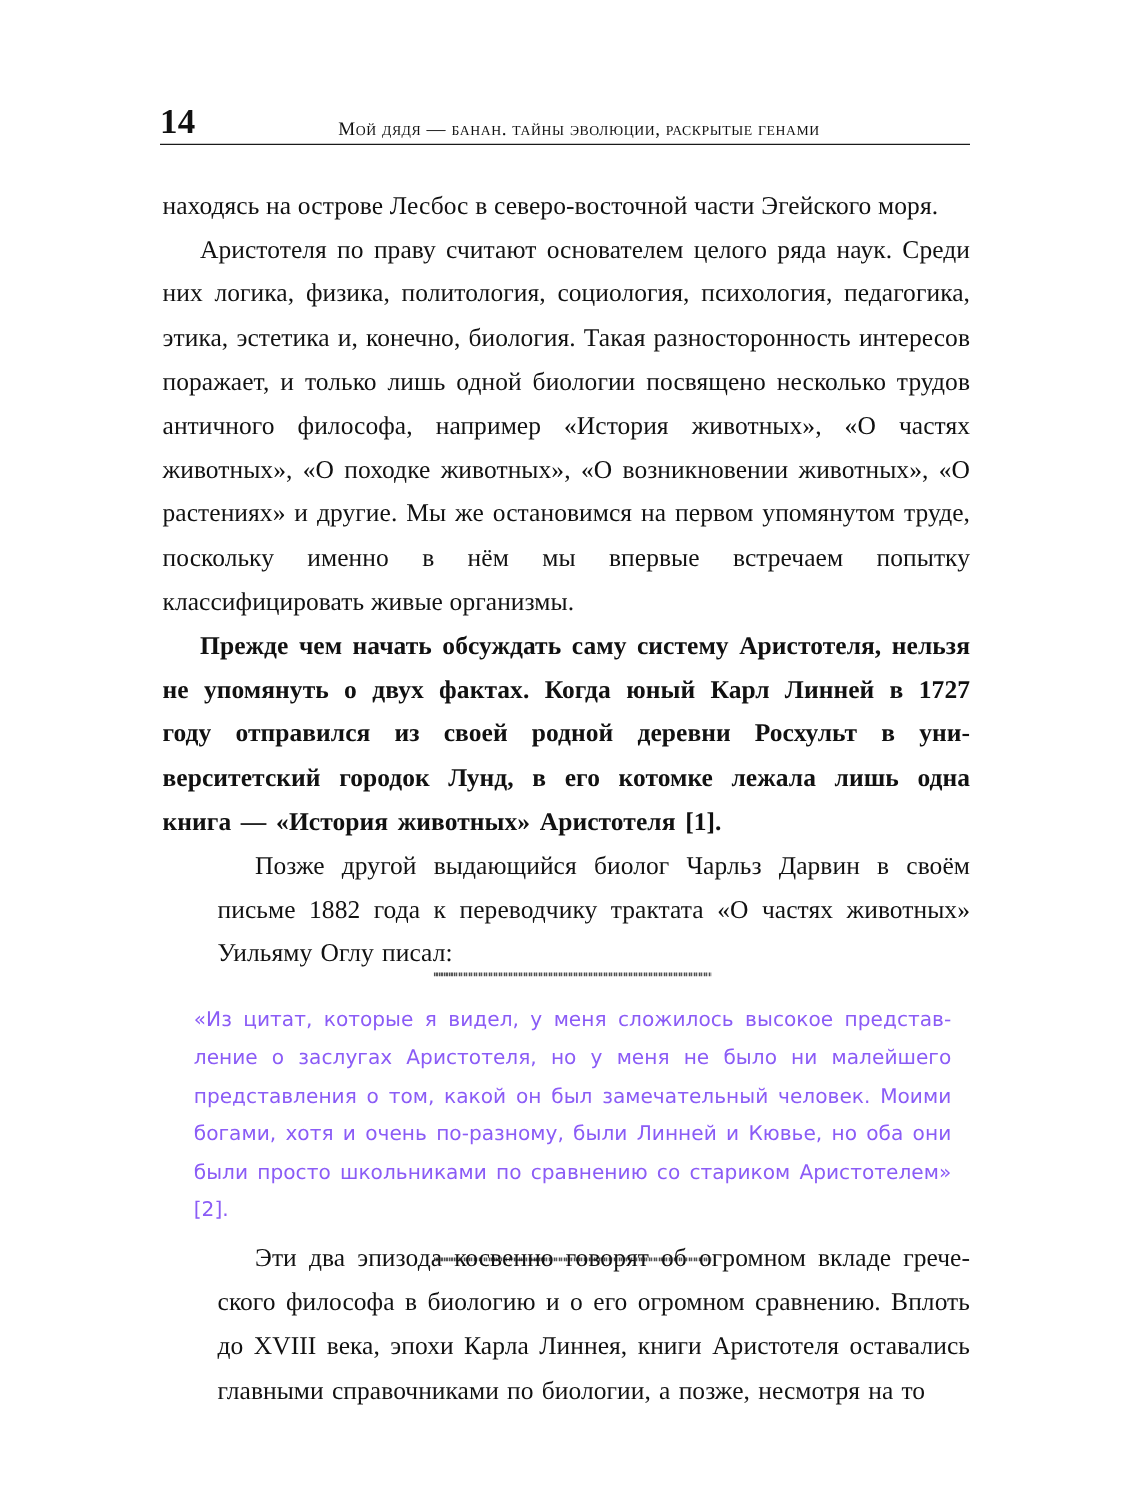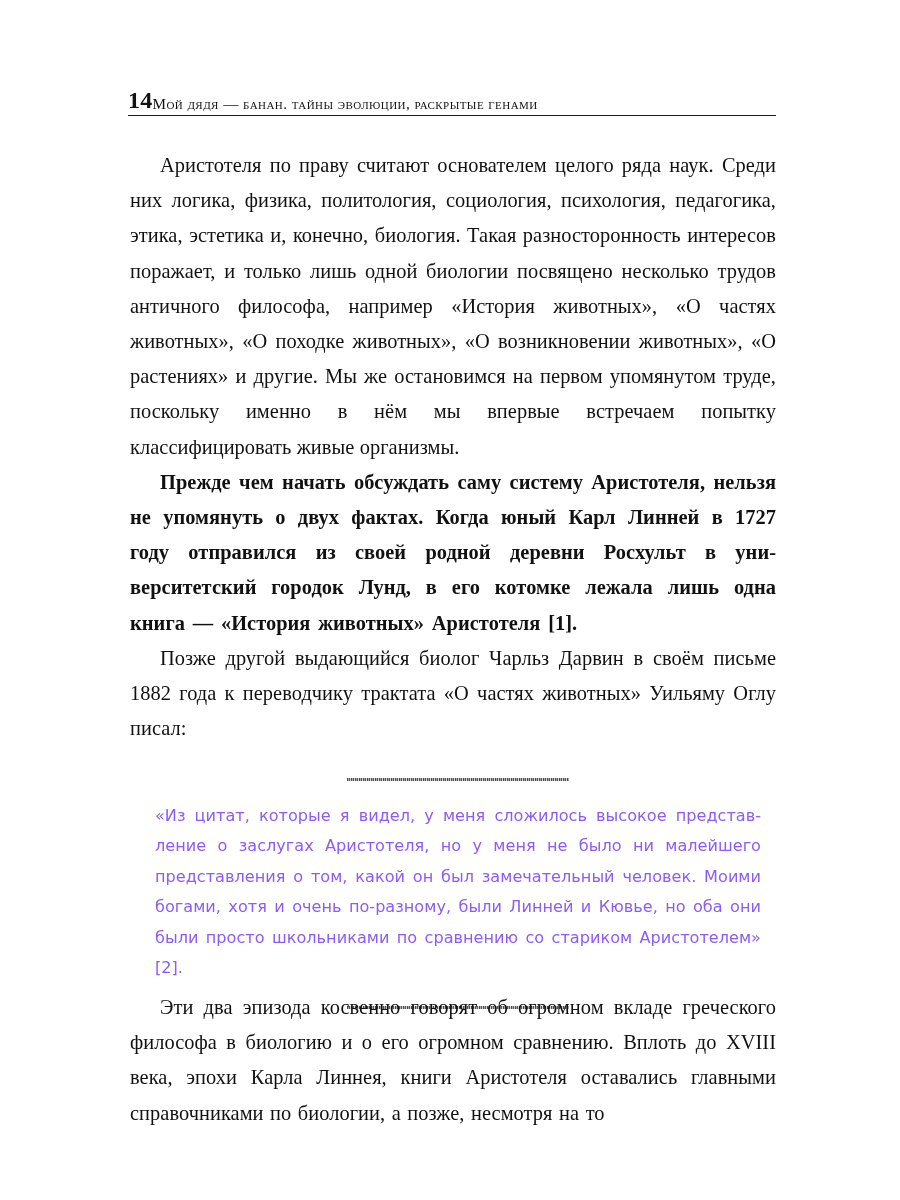--- a/index.html
+++ b/index.html
@@ -32,30 +32,30 @@
     height: 34px;
     box-sizing: border-box;
     border-bottom: 1.6px solid #1a1a1a;
     display: flex;
     align-items: flex-end;
     justify-content: flex-start;
   }
   .folio {
     font-family: "Liberation Serif", "DejaVu Serif", serif;
     font-weight: bold;
-    font-size: 24px;
+    font-size: 28px;
     line-height: 1;
     letter-spacing: 0.2px;
     color: #111111;
     padding-bottom: 3px;
     flex: 0 0 auto;
   }
   .head-title {
     flex: 1 1 auto;
-    text-align: left;
+    text-align: center;
     font-size: 15.2px;
     line-height: 1;
     padding-bottom: 4px;
     padding-right: 6px;
     font-variant: small-caps;
     text-transform: lowercase;
     letter-spacing: 0.45px;
     color: #111111;
     white-space: nowrap;
   }
@@ -75,21 +75,21 @@
     line-height: 35.2px;
     text-align: justify;
     text-justify: inter-word;
     hyphens: manual;
     -webkit-hyphens: manual;
     letter-spacing: 0.05px;
     word-spacing: 0.2px;
   }
   p.bodytext.indent { text-indent: 30px; }
   p.bodytext.loose  { word-spacing: 2.6px; font-weight: bold; }
-  p.bodytext.looser { word-spacing: 1.4px; }
+  p.bodytext.looser { word-spacing: 1.4px; margin-left: 44px; }
 
   
   .quote-block {
     position: absolute;
     left: 155px;
     top: 768px;
     width: 606px;
   }
   .ornament {
     height: 22px;
@@ -134,20 +134,21 @@
 <body>
 
 <div class="page">
 
   <div class="running-head">
     <span class="folio">14</span>
     <span class="head-title">Мой дядя — банан. Тайны эволюции, раскрытые генами</span>
   </div>
 
   <div class="body-col">
+    <p class="bodytext">находясь на острове Лесбос в северо-восточной части Эгейско­го моря.</p>
     <p class="bodytext indent">Аристотеля по праву считают основателем целого ряда наук. Среди них логика, физика, политология, социология, психология, педагогика, этика, эстетика и, конечно, биология. Такая разносто­ронность интересов поражает, и только лишь одной биологии посвящено несколько трудов античного философа, например «История животных», «О частях животных», «О походке жи­вотных», «О возникновении животных», «О растениях» и дру­гие. Мы же остановимся на первом упомянутом труде, поскольку именно в нём мы впервые встречаем попытку классифицировать живые организмы.</p>
     <p class="bodytext indent loose">Прежде чем начать обсуждать саму систему Аристотеля, нель­зя не упомянуть о двух фактах. Когда юный Карл Линней в 1727 году отправился из своей родной деревни Росхульт в уни­верситетский городок Лунд, в его котомке лежала лишь одна книга — «История животных» Аристотеля [1].</p>
     <p class="bodytext indent looser">Позже другой выдающийся биолог Чарльз Дарвин в своём письме 1882 года к переводчику трактата «О частях животных» Уильяму Оглу писал:</p>
   </div>
 
   <div class="quote-block">
     <div class="ornament">
       <div class="rule"></div>
     </div>
     <div class="quote-body">

